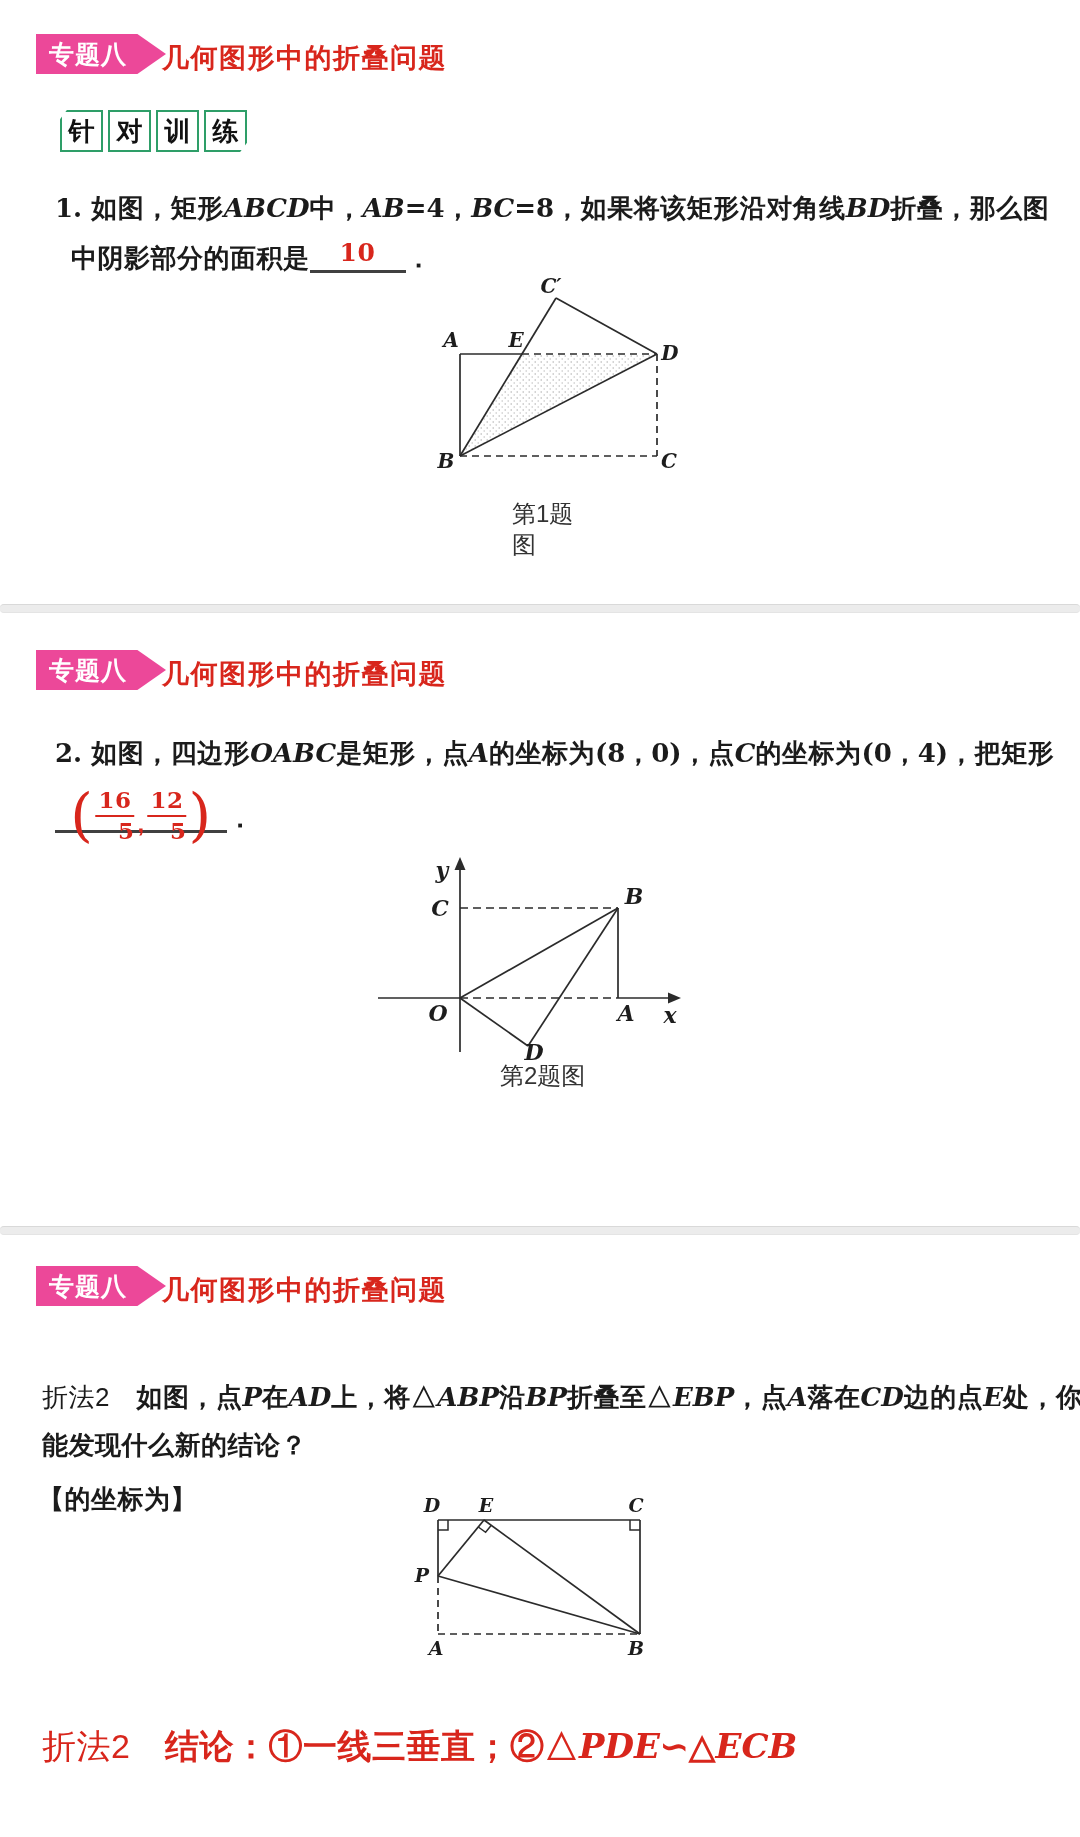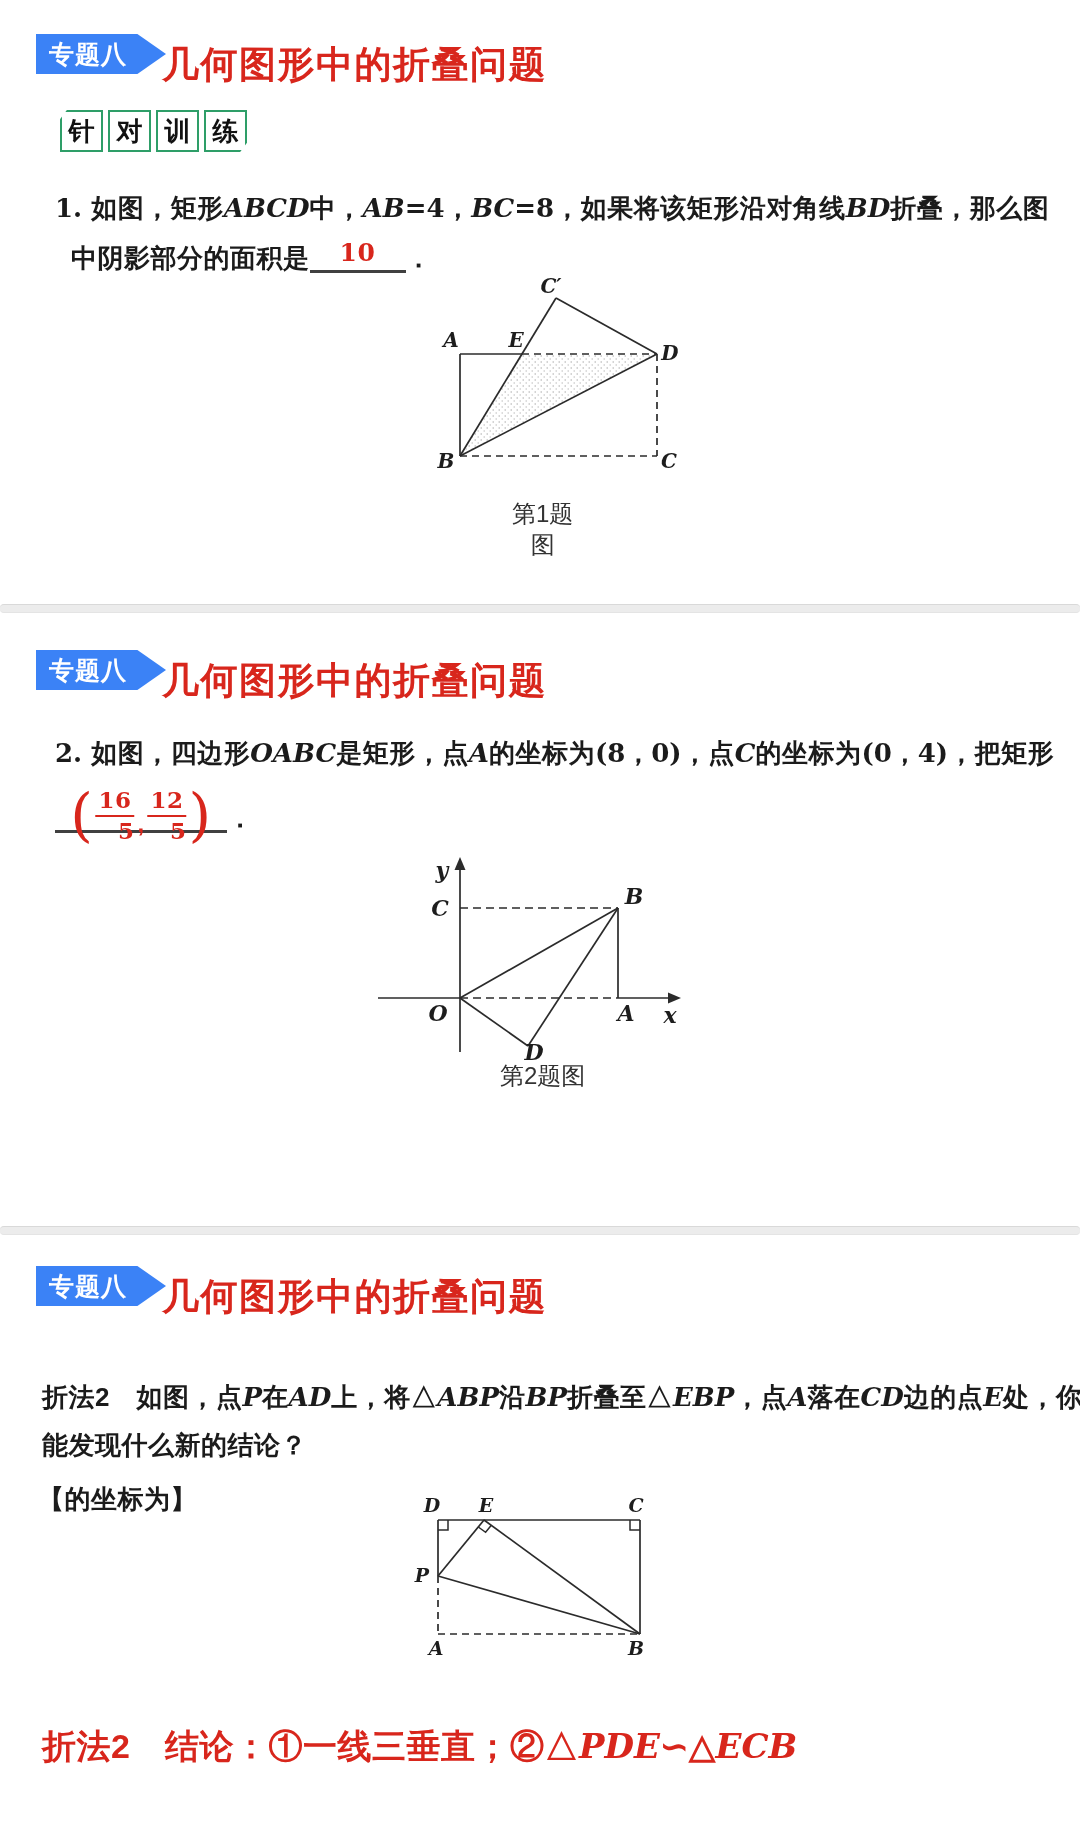--- a/index.html
+++ b/index.html
@@ -1,39 +1,39 @@
 <!DOCTYPE html>
 <html><head>
 <meta charset="utf-8">
 <style>
   html,body{margin:0;padding:0;background:#fff;}
   #screen{position:relative;width:1080px;height:1837px;background:#ffffff;overflow:hidden;
           font-family:"Liberation Sans",sans-serif;color:#1b1b1b;}
 
   
-  .banner{position:absolute;left:36px;width:130px;height:40px;background:#3b82f6;color:#ffffff;
+  .banner{position:absolute;left:36px;width:130px;height:40px;background:#ec4899;color:#ffffff;
           clip-path:polygon(0 0,78% 0,100% 50%,78% 100%,0 100%);
           display:flex;align-items:center;padding-left:13px;box-sizing:border-box;
           font-size:25px;font-weight:700;letter-spacing:1px;}
-  .sec-title{position:absolute;left:162px;font-size:37px;font-weight:800;color:#d8261c;
+  .sec-title{position:absolute;left:162px;font-size:27px;font-weight:800;color:#d8261c;
              letter-spacing:1.5px;white-space:nowrap;}
 
   
   .training{position:absolute;left:60px;top:110px;display:flex;gap:5px;}
   .tbox{width:43px;height:42px;border:2px solid #2e9e68;background:#fff;box-sizing:border-box;
         display:flex;align-items:center;justify-content:center;font-size:26px;font-weight:700;color:#111;}
   .tbox.first{clip-path:polygon(16% 0,100% 0,100% 100%,0 100%,0 22%);}
   .tbox.last{clip-path:polygon(0 0,100% 0,100% 78%,84% 100%,0 100%);}
 
   
   .pline{position:absolute;left:55px;white-space:nowrap;font-size:26px;font-weight:600;
          color:#1b1b1b;letter-spacing:0.5px;}
   .r-m{font-family:"DejaVu Serif",serif;font-style:italic;font-weight:700;letter-spacing:0;}
   .r-s{font-family:"DejaVu Serif",serif;font-weight:700;letter-spacing:0;}
-  .r-b{font-weight:700;margin-top:13px;}
+  .r-b{font-weight:400;margin-top:13px;}
   .concl{color:#d8261c;font-size:34px;font-weight:700;left:42px;}
   .selfans{left:38px;font-weight:800;}
 
   
   .blank{display:inline-block;position:relative;border-bottom:3px solid #404040;height:8px;
          vertical-align:-6px;}
   .blank-p1{width:96px;}
   .blank-p2{width:172px;}
   .ans-10{position:absolute;left:50%;bottom:3px;transform:translateX(-50%);
           color:#d8261c;font-family:"DejaVu Serif",serif;font-weight:700;font-size:25px;}
@@ -41,21 +41,21 @@
               display:flex;align-items:center;color:#d8261c;}
   .paren{font-family:"DejaVu Serif",serif;font-size:58px;font-weight:400;line-height:0.85;}
   .frac{display:inline-flex;flex-direction:column;align-items:flex-end;
         font-family:"DejaVu Serif",serif;font-weight:700;font-size:23px;line-height:1.15;margin:0 2px;}
   .frac .num{border-bottom:2.5px solid #d8261c;padding:0 3px 1px;}
   .frac .den{padding-top:1px;}
   .fcomma{font-size:24px;font-weight:700;align-self:flex-end;margin:0 1px 6px;}
   .period{font-weight:700;}
 
   
-  .caption{position:absolute;font-size:24px;font-weight:500;color:#333;line-height:31px;text-align:center;}
+  .caption{position:absolute;font-size:24px;font-weight:500;color:#333;line-height:31px;}
 
   
   .divider{position:absolute;left:0;width:1080px;height:9px;background:#ececec;
            border-top:1px solid #d9d9d9;border-bottom:1px solid #e4e4e4;box-sizing:border-box;
            border-radius:4px;}
 
   
   .fig{position:absolute;}
   .fig svg{display:block;}
   .figtext{font-family:"DejaVu Serif",serif;font-style:italic;font-weight:600;fill:#1d1d1d;}

